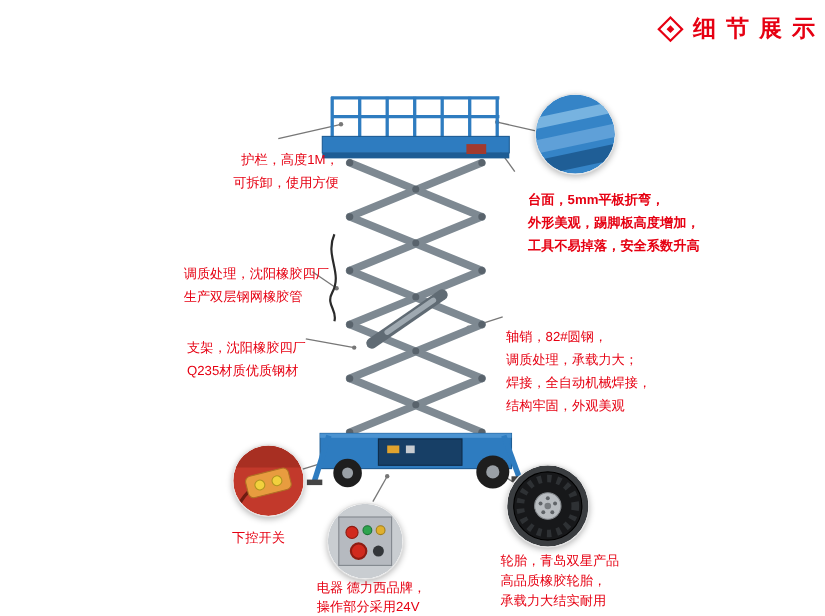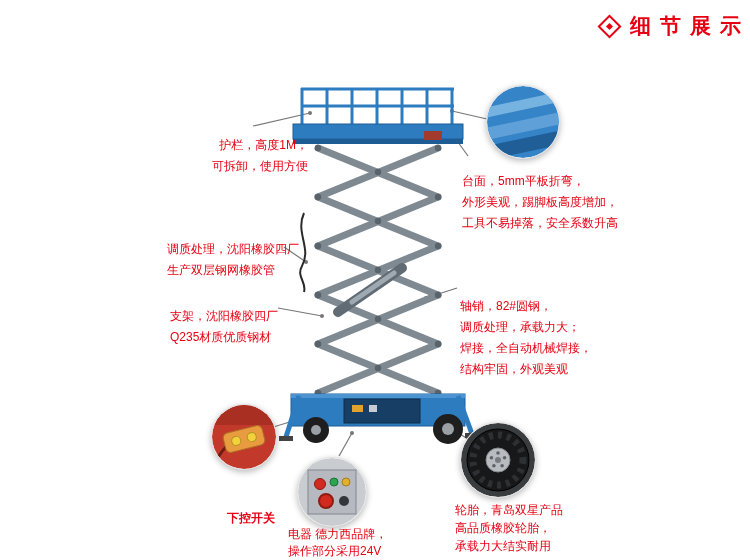--- a/index.html
+++ b/index.html
@@ -144,21 +144,21 @@
     <span class="diamond-inner"></span>
   </span>
   <span class="title">细节展示</span>
 </div>
 
 <div class="callout" style="left:178px;top:114px;width:130px;text-align:right;">
   <span>护栏，高度1M，
 可拆卸，使用方便</span>
 </div>
 
-<div class="callout" style="left:462px;top:150px;width:195px;">
+<div class="callout" style="left:480px;top:150px;width:195px;font-weight:bold;">
   <span>台面，5mm平板折弯，
 外形美观，踢脚板高度增加，
 工具不易掉落，安全系数升高</span>
 </div>
 
 <div class="callout" style="left:167px;top:218px;width:150px;">
   <span>调质处理，沈阳橡胶四厂
 生产双层钢网橡胶管</span>
 </div>
 
@@ -167,21 +167,21 @@
 Q235材质优质钢材</span>
 </div>
 
 <div class="callout" style="left:460px;top:275px;width:165px;">
   <span>轴销，82#圆钢，
 调质处理，承载力大；
 焊接，全自动机械焊接，
 结构牢固，外观美观</span>
 </div>
 
-<div class="callout" style="left:211px;top:487px;width:64px;text-align:right;font-weight:bold;">
+<div class="callout" style="left:211px;top:458px;width:64px;text-align:left;">
   <span>下控开关</span>
 </div>
 
 <div class="callout" style="left:288px;top:509px;width:150px;line-height:17px;">
   <span>电器 德力西品牌，
 操作部分采用24V
 安全电压，使用安全</span>
 </div>
 
 <div class="callout" style="left:455px;top:483px;width:140px;line-height:18px;">

